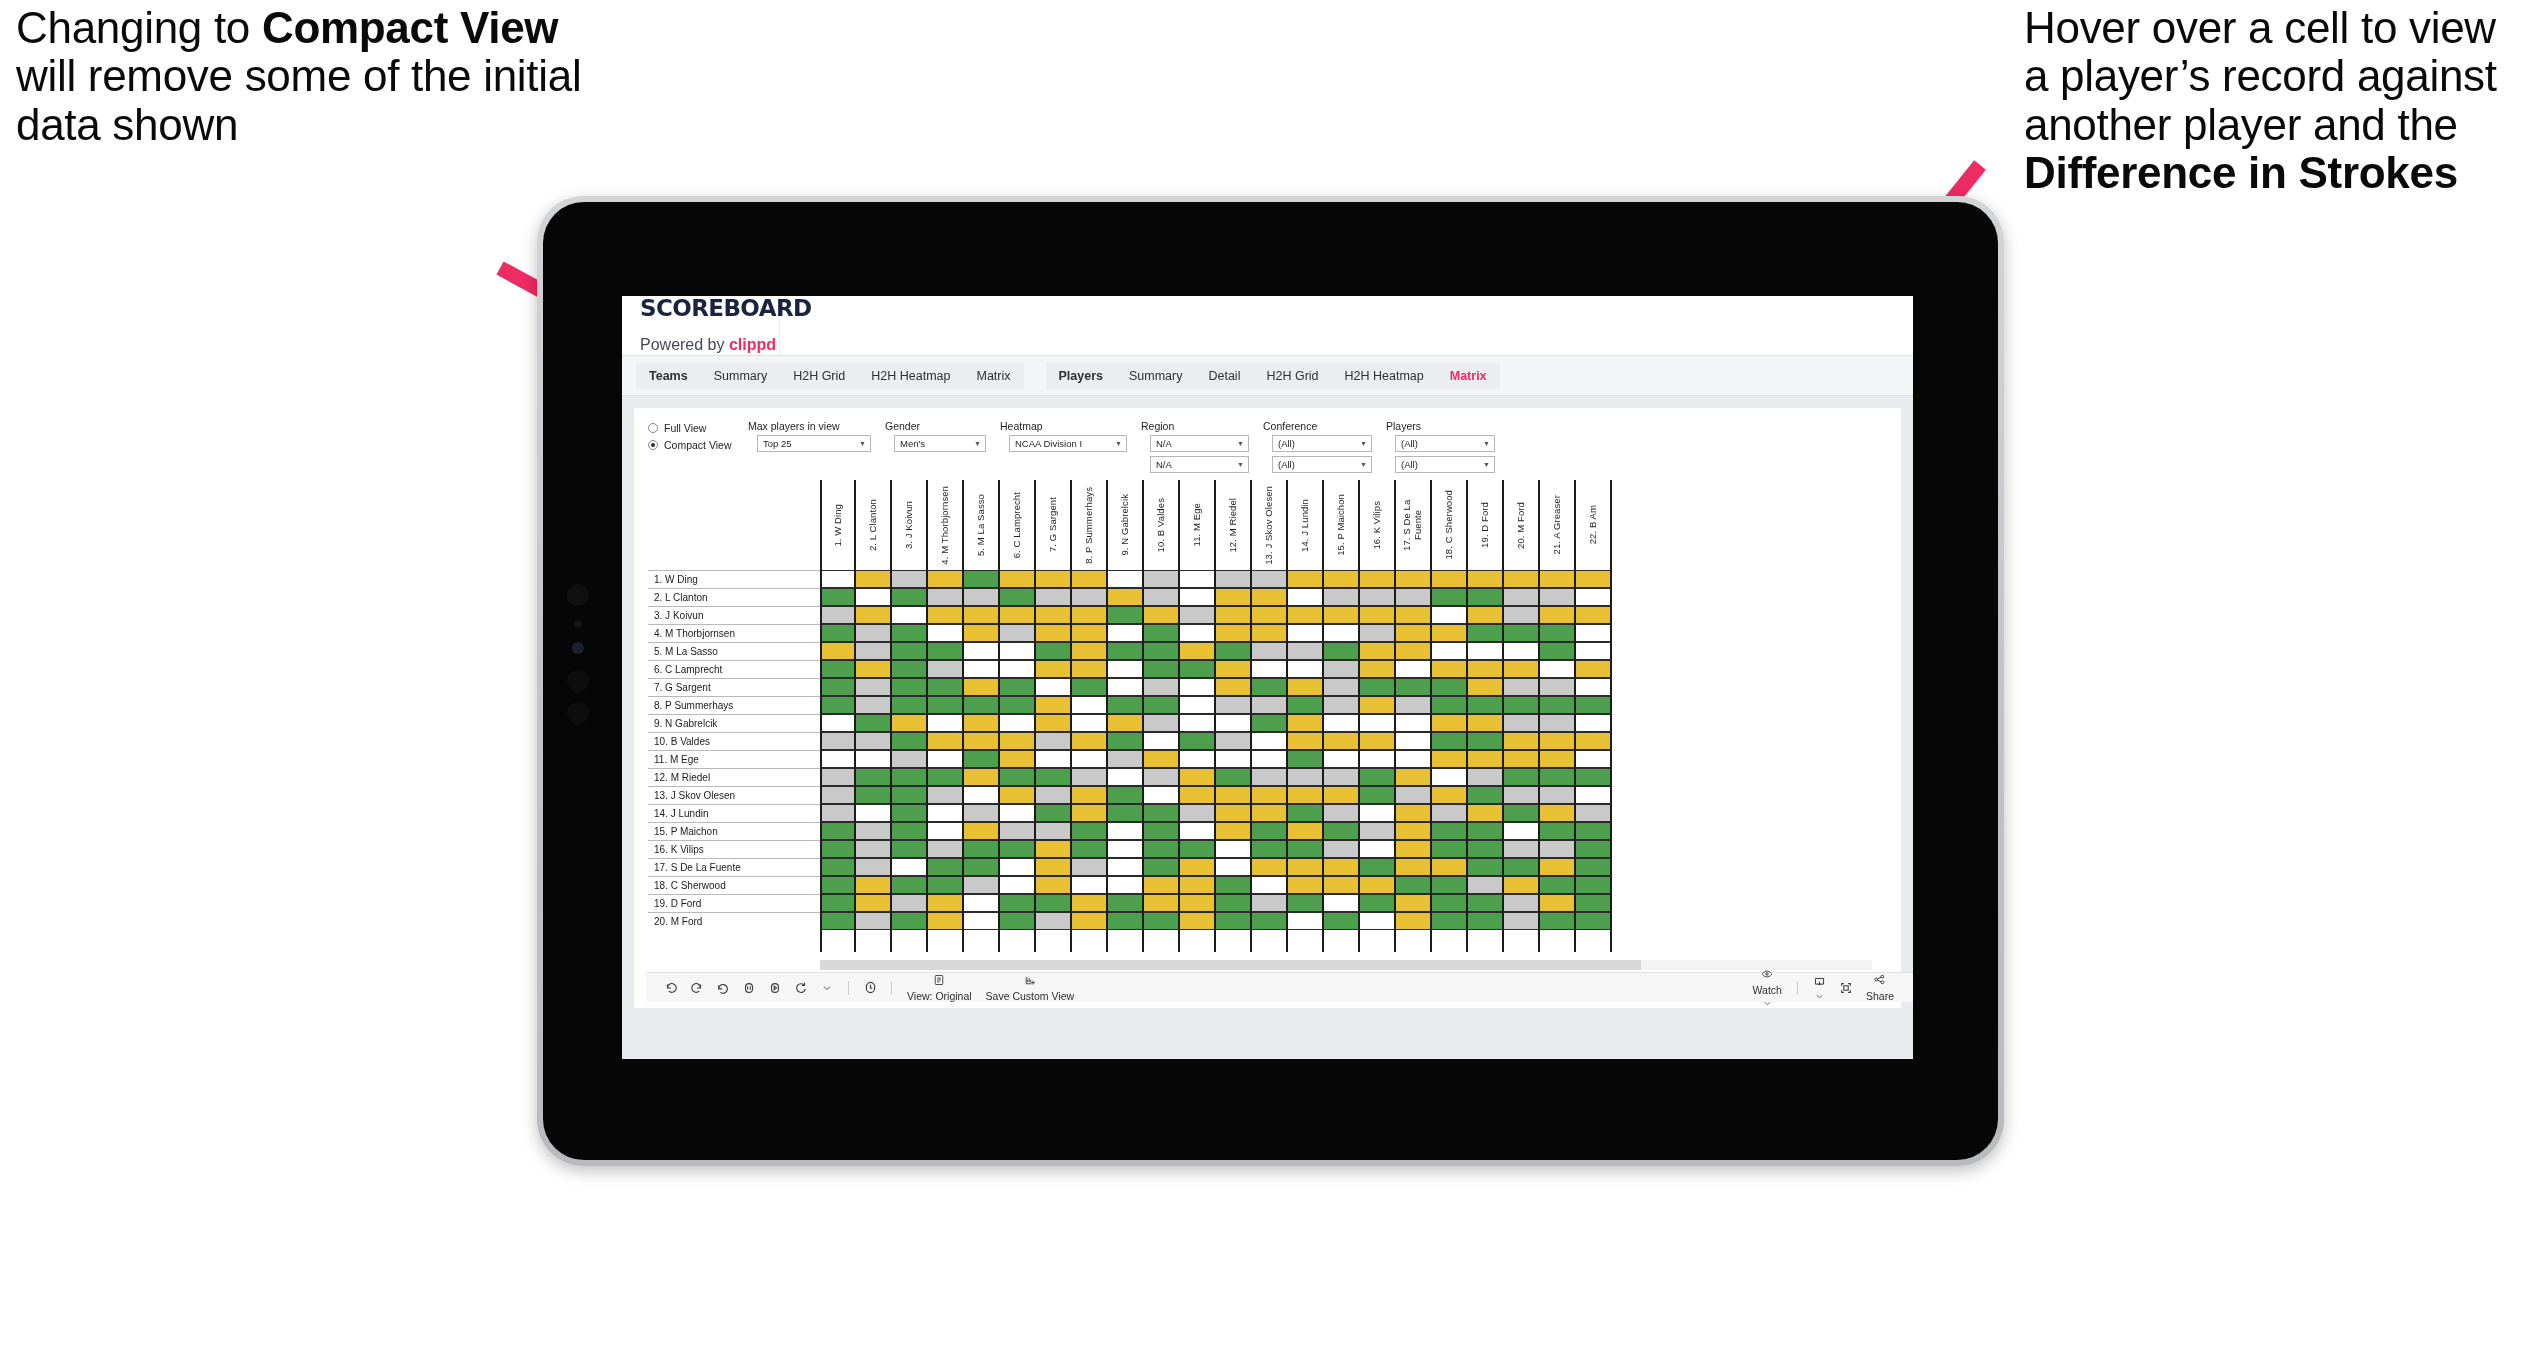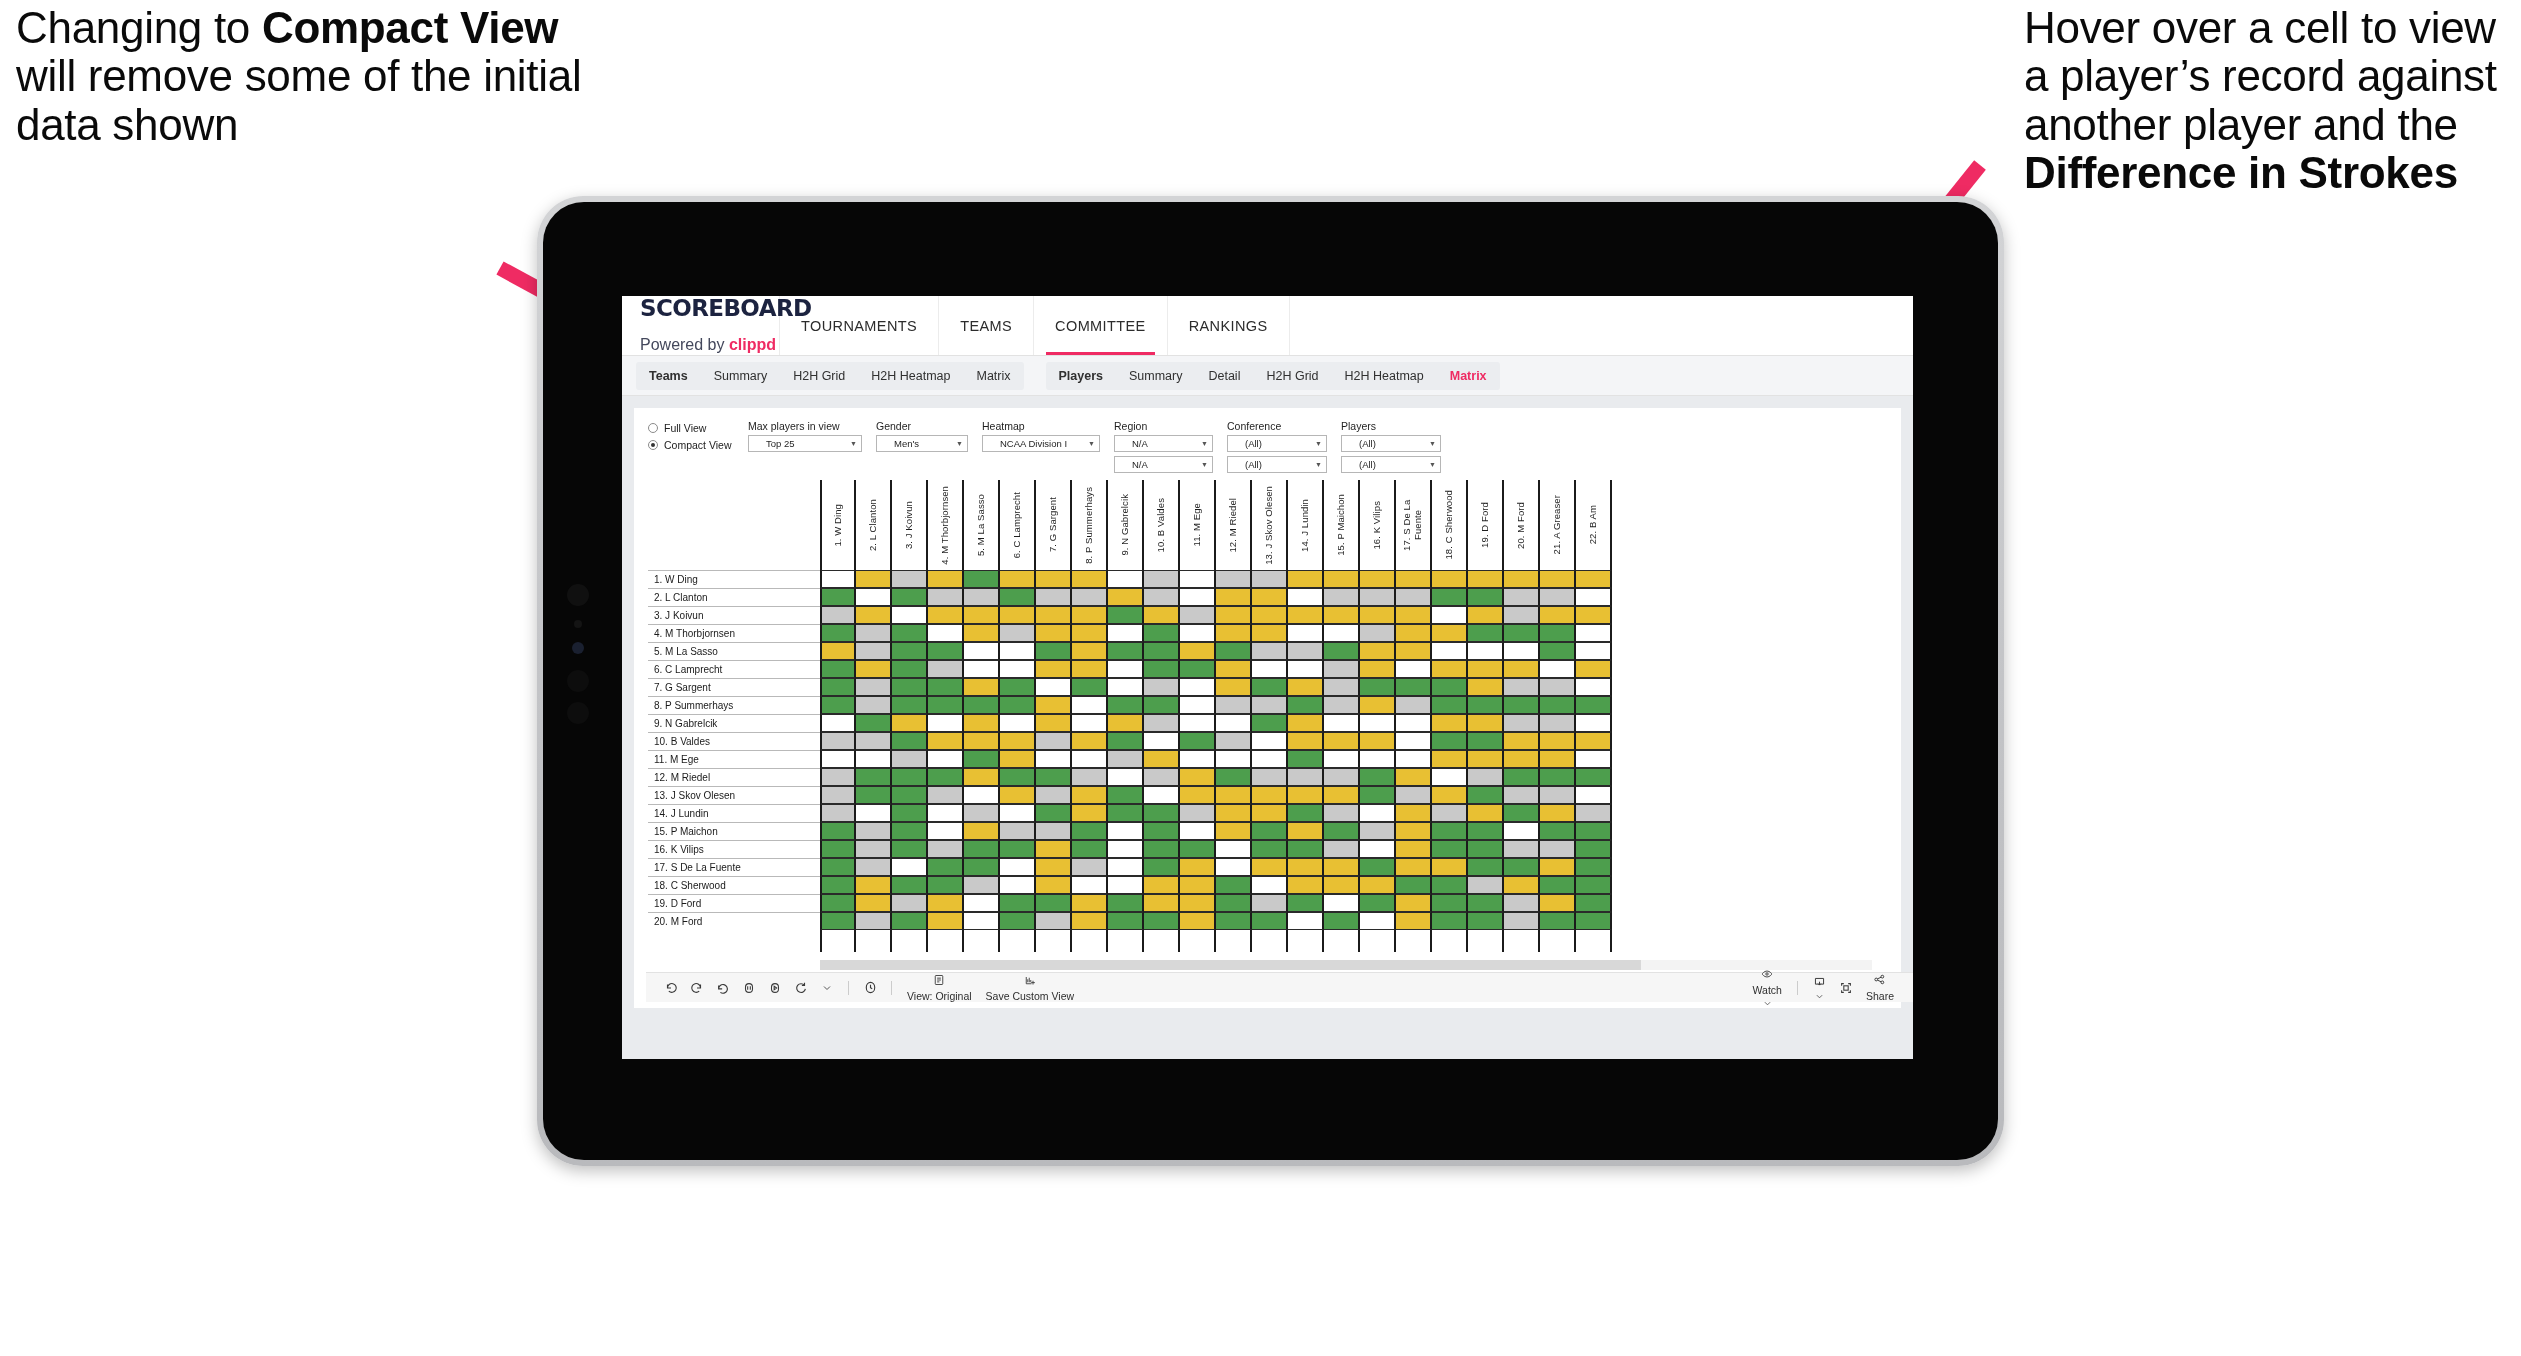--- a/index.html
+++ b/index.html
@@ -110,22 +110,23 @@
   }
   .radio-mark.on::after {
     content:""; position:absolute; left:2px; top:2px; width:4px; height:4px;
     border-radius:50%; background:#333;
   }
   .filter-col { margin-right: 14px; }
   .filter-label { font-size:10.5px; color:#1f1f1f; margin-bottom:3px; white-space:nowrap; }
   .select {
     height: 17px; border:1px solid #b6b6b6; background:#fff;
     font-size:9.5px; color:#1f1f1f; display:flex; align-items:center;
-    justify-content:space-between; padding:0 4px 0 17px; cursor:pointer;
+    justify-content:space-between; padding:0 4px 0 5px; cursor:pointer;
     margin-bottom: 4px;
+    margin-left: 9px;
   }
   .select .caret { font-size:7px; color:#555; }
   .w-mx { width:114px; } .w-gd { width:92px; } .w-dv { width:118px; }
   .w-rg { width:99px; } .w-cf { width:100px; } .w-pl { width:100px; }
 
   
   #matrix-wrap { position:absolute; left:14px; top:72px; width:1240px; height:460px; }
   #mx-head { display:flex; height:90px; align-items:flex-end; }
   #mx-head-spacer { width:172px; flex:none; }
   .colhead {
@@ -207,34 +208,20 @@
     <div class="cam-dot" id="cam4"></div>
     <div class="cam-dot" id="cam5"></div>
 
     <div id="screen">
 
       <div id="topnav">
         <div id="logo-box">
           <div id="logo-main">SCOREBOARD</div>
           <div id="logo-sub"><span>Powered by </span><span class="brand">clippd</span></div>
         </div>
-        <div id="topnav-items" style="display: flex;">
-            <div class="topnav-item">
-              <span>TOURNAMENTS</span>
-            </div>
-            <div class="topnav-item">
-              <span>TEAMS</span>
-            </div>
-            <div class="topnav-item active">
-              <span>COMMITTEE</span>
-            </div>
-            <div class="topnav-item">
-              <span>RANKINGS</span>
-            </div>
-          </div>
       </div>
 
       <div id="subnav">
         <div class="subgroup" id="subnav-teams">
             <div class="sub-item head">Teams</div>
             <div class="sub-item">Summary</div>
             <div class="sub-item">H2H Grid</div>
             <div class="sub-item">H2H Heatmap</div>
             <div class="sub-item">Matrix</div>
           </div>

